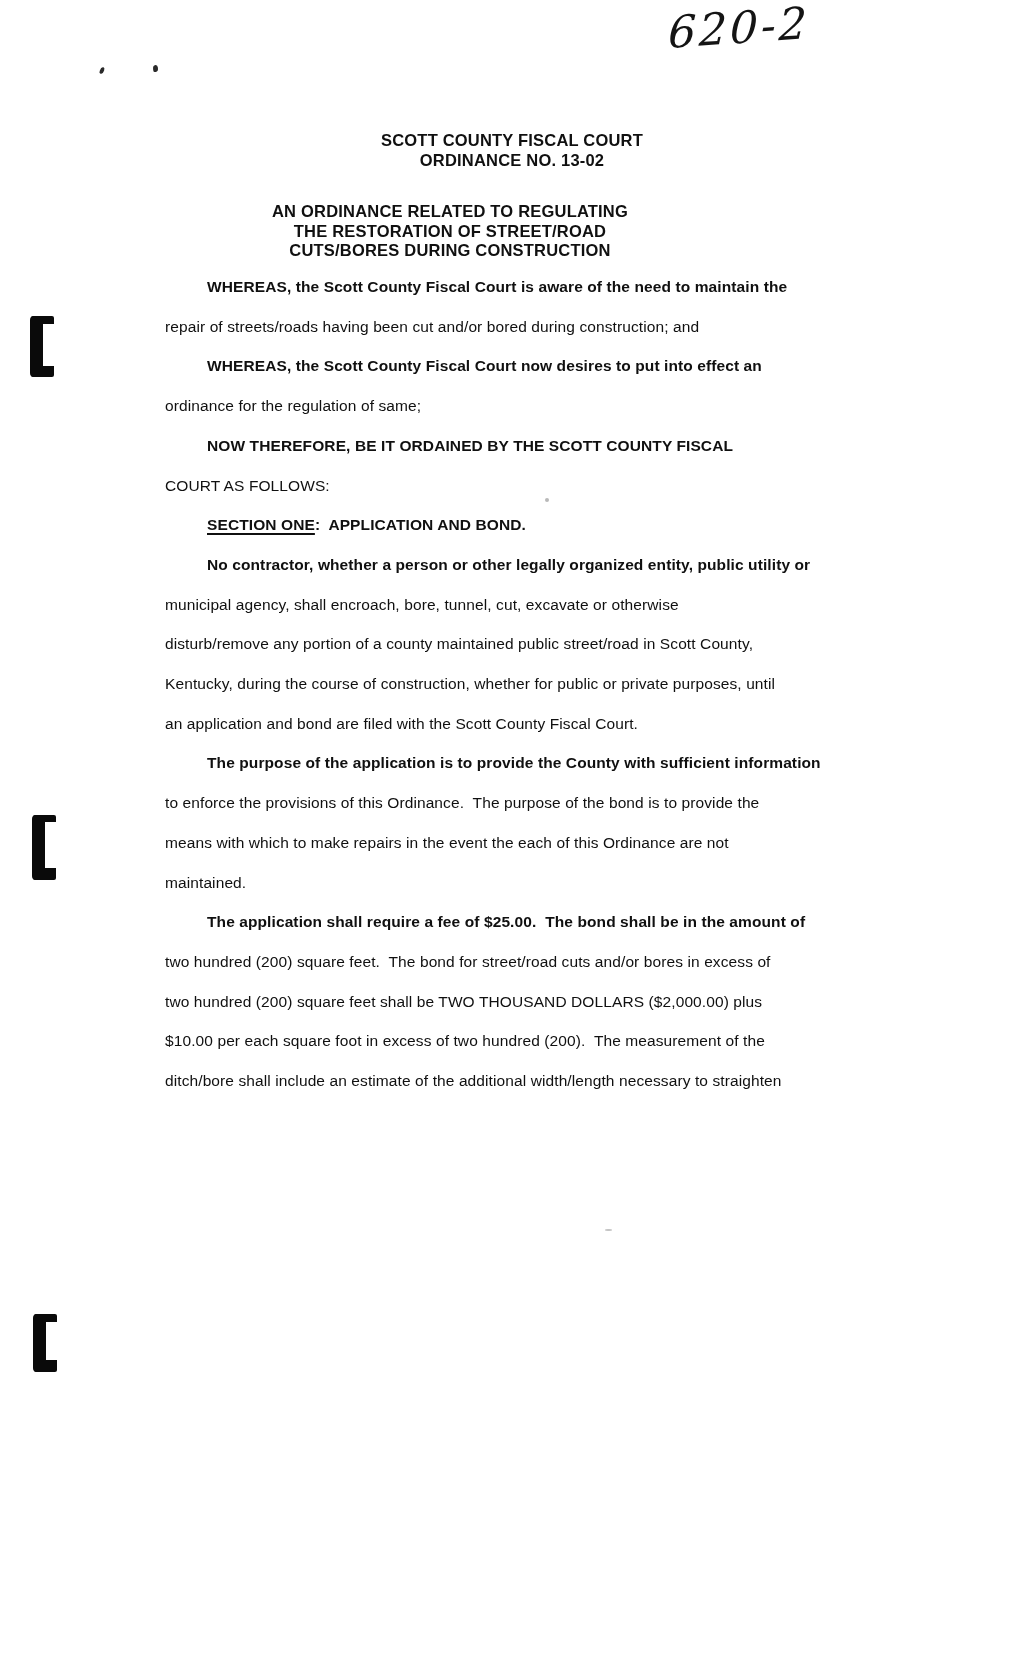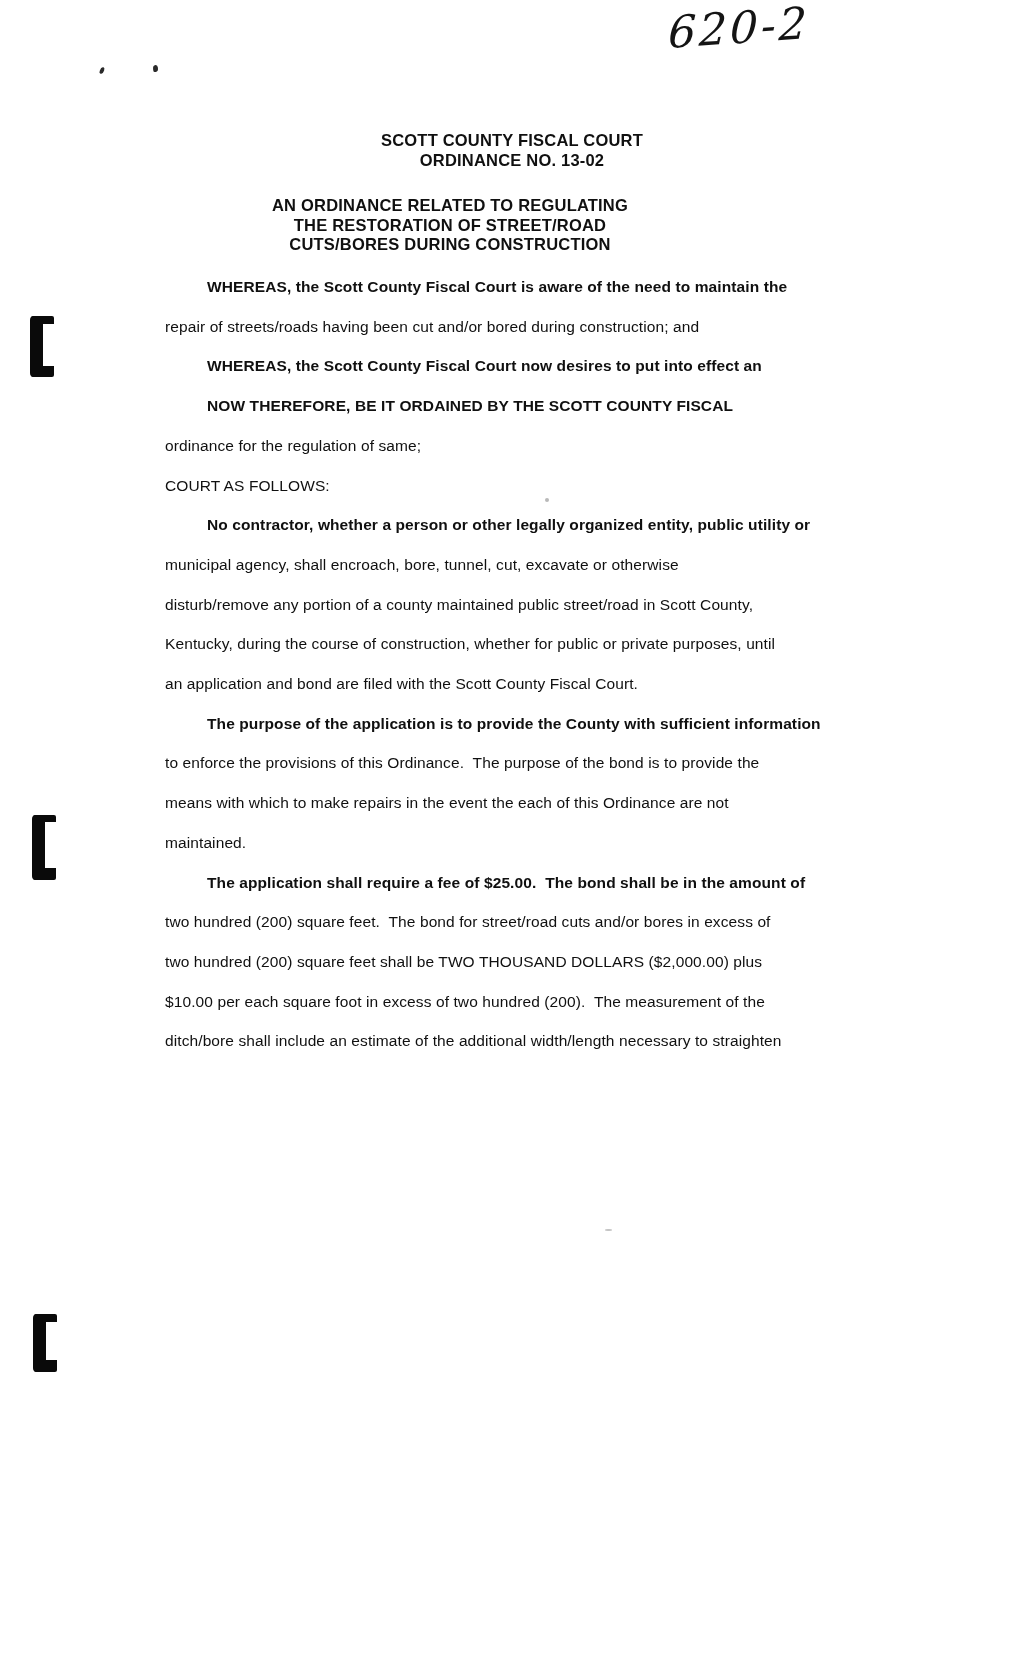--- a/index.html
+++ b/index.html
@@ -34,21 +34,21 @@
     position: absolute;
     left: 0; top: 131px; width: 1024px;
     text-align: center;
     font-weight: bold;
     font-size: 16.5px;
     line-height: 19.5px;
     letter-spacing: 0.2px;
   }
   .doc-subtitle {
     position: absolute;
-    left: 0; top: 196px; width: 900px;
+    left: 0; top: 202px; width: 900px;
     text-align: center;
     font-weight: bold;
     font-size: 16.5px;
     line-height: 19.5px;
     letter-spacing: 0.2px;
   }
 
   
   .doc-body {
     position: absolute;
@@ -111,23 +111,24 @@
   <div class="doc-subtitle">
     <div>AN ORDINANCE RELATED TO REGULATING</div>
     <div>THE RESTORATION OF STREET/ROAD</div>
     <div>CUTS/BORES DURING CONSTRUCTION</div>
   </div>
 
   <div class="doc-body">
       <div class="doc-line first">WHEREAS, the Scott County Fiscal Court is aware of the need to maintain the</div>
       <div class="doc-line">repair of streets/roads having been cut and/or bored during construction; and</div>
       <div class="doc-line first">WHEREAS, the Scott County Fiscal Court now desires to put into effect an</div>
+      <div class="doc-line">ordinance for the regulation of same;</div>
       <div class="doc-line first">NOW THEREFORE, BE IT ORDAINED BY THE SCOTT COUNTY FISCAL</div>
-      <div class="doc-line">ordinance for the regulation of same;</div>
       <div class="doc-line">COURT AS FOLLOWS:</div>
+      <div class="doc-line first"><span class="u">SECTION ONE</span><span>:  APPLICATION AND BOND.</span></div>
       <div class="doc-line first">No contractor, whether a person or other legally organized entity, public utility or</div>
       <div class="doc-line">municipal agency, shall encroach, bore, tunnel, cut, excavate or otherwise</div>
       <div class="doc-line">disturb/remove any portion of a county maintained public street/road in Scott County,</div>
       <div class="doc-line">Kentucky, during the course of construction, whether for public or private purposes, until</div>
       <div class="doc-line">an application and bond are filed with the Scott County Fiscal Court.</div>
       <div class="doc-line first">The purpose of the application is to provide the County with sufficient information</div>
       <div class="doc-line">to enforce the provisions of this Ordinance.  The purpose of the bond is to provide the</div>
       <div class="doc-line">means with which to make repairs in the event the each of this Ordinance are not</div>
       <div class="doc-line">maintained.</div>
       <div class="doc-line first">The application shall require a fee of $25.00.  The bond shall be in the amount of</div>

